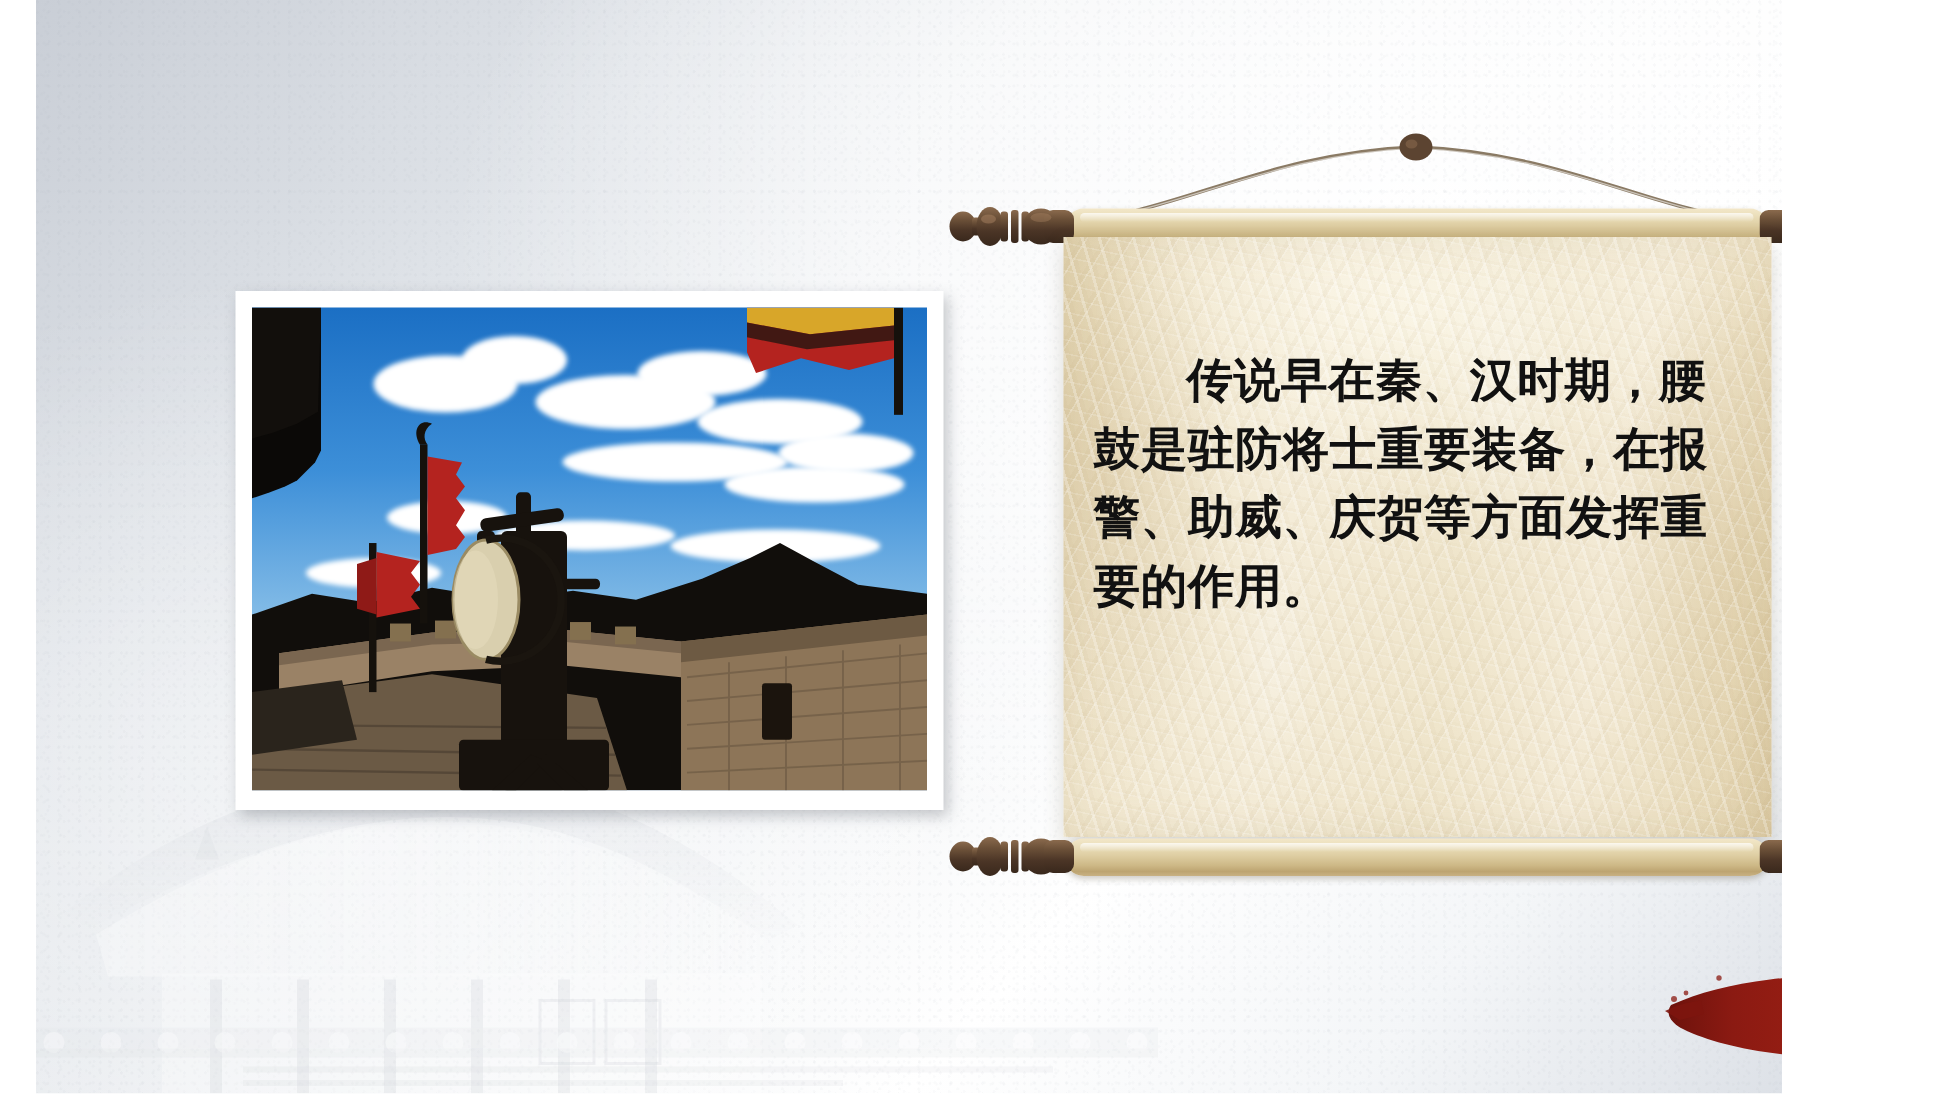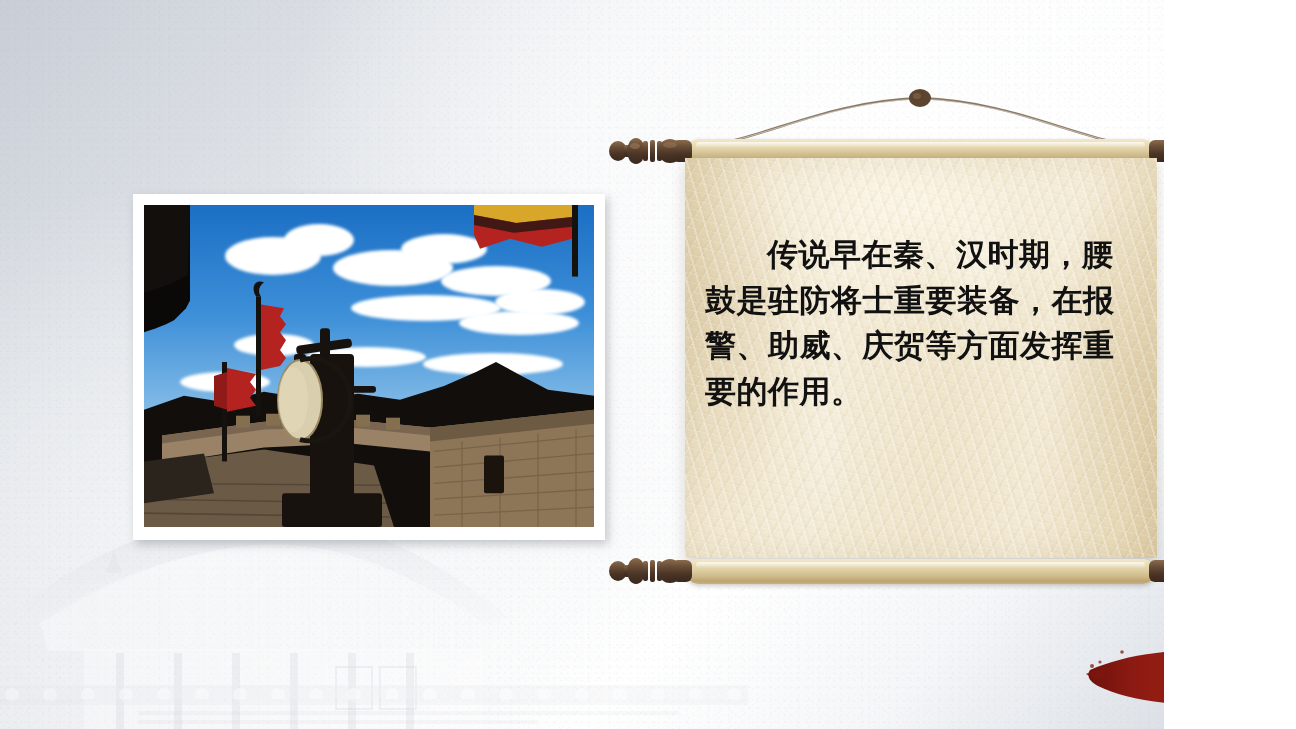--- a/index.html
+++ b/index.html
@@ -13,20 +13,21 @@
 
   #slide {
     position: relative;
     width: 1164px;
     height: 729px;
     overflow: hidden;
     background:
       radial-gradient(ellipse 900px 640px at 78% 22%, rgba(255,255,255,0.98) 0%, rgba(255,255,255,0.72) 36%, rgba(255,255,255,0.0) 70%),
       radial-gradient(ellipse 760px 560px at 18% 72%, rgba(255,255,255,0.55) 0%, rgba(255,255,255,0.0) 62%),
       linear-gradient(132deg, #c9ced6 0%, #dfe3e8 24%, #f2f4f6 50%, #ffffff 68%, #f4f6f8 84%, #dde1e7 100%);
+    margin-left: 24px;
   }
 
   
   #noise {
     position: absolute;
     inset: 0;
     pointer-events: none;
     opacity: .30;
     background-image:
       radial-gradient(circle at 12% 18%, rgba(150,158,170,.18) 0 1px, transparent 1px),

